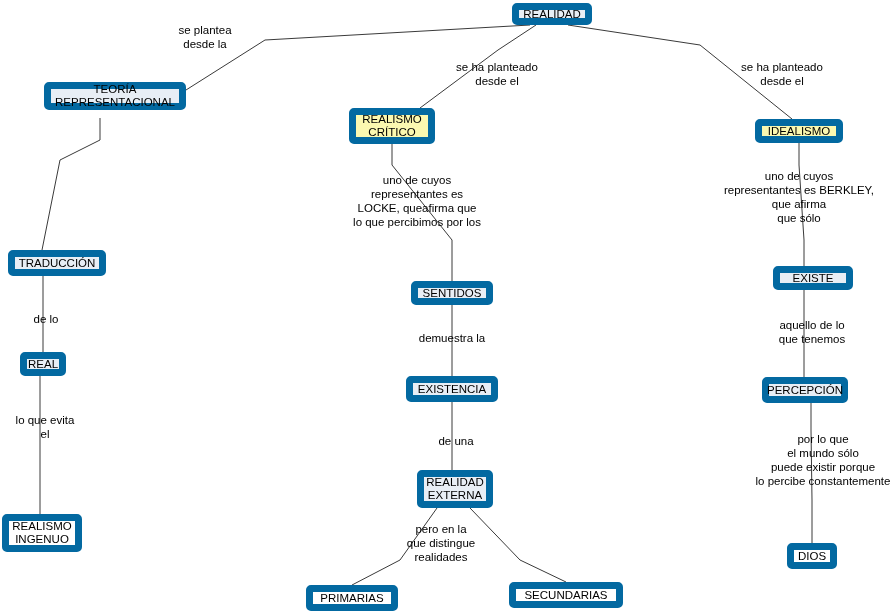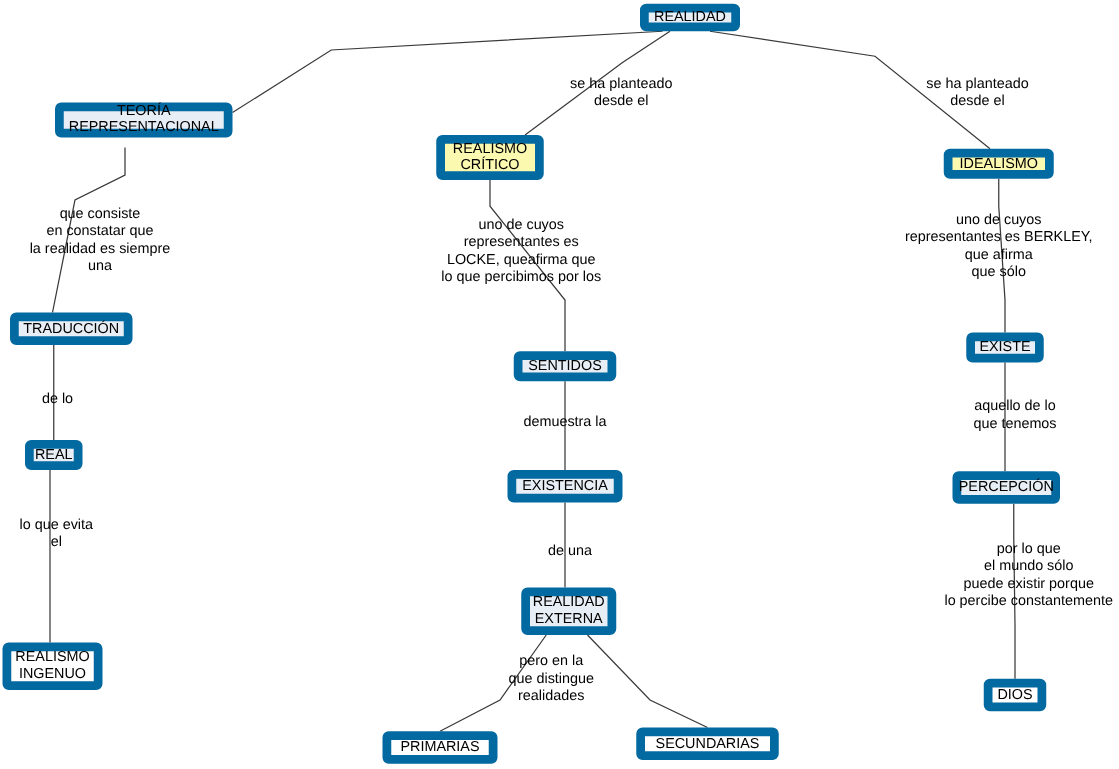--- a/index.html
+++ b/index.html
@@ -71,28 +71,26 @@
       <polyline points="40,376 40,514" fill="none" stroke="#3a3a3a" stroke-width="1"></polyline>
       <polyline points="392,144 392,165 452,240 452,281" fill="none" stroke="#3a3a3a" stroke-width="1"></polyline>
       <polyline points="452,305 452,376" fill="none" stroke="#3a3a3a" stroke-width="1"></polyline>
       <polyline points="452,402 452,470" fill="none" stroke="#3a3a3a" stroke-width="1"></polyline>
       <polyline points="437,508 400,560 352,585" fill="none" stroke="#3a3a3a" stroke-width="1"></polyline>
       <polyline points="470,508 520,560 566,582" fill="none" stroke="#3a3a3a" stroke-width="1"></polyline>
       <polyline points="799,143 799,165 804,240 804,266" fill="none" stroke="#3a3a3a" stroke-width="1"></polyline>
       <polyline points="804,290 804,377" fill="none" stroke="#3a3a3a" stroke-width="1"></polyline>
       <polyline points="811,403 811,430 812,500 812,543" fill="none" stroke="#3a3a3a" stroke-width="1"></polyline>
     </svg>
+<div class="label" style="left: 150px; top: 23px; width: 110px;">se plantea
+desde la</div>
     <div class="label" style="left: 427px; top: 60px; width: 140px;">se ha planteado
 desde el</div>
     <div class="label" style="left: 712px; top: 60px; width: 140px;">se ha planteado
 desde el</div>
-    <div class="label" style="left: 0px; top: 164px; width: 160px;">que consiste
-en constatar que
-la realidad es siempre
-una</div>
     <div class="label" style="left: 16px; top: 312px; width: 60px;">de lo</div>
     <div class="label" style="left: 0px; top: 413px; width: 90px;">lo que evita
 el</div>
     <div class="label" style="left: 327px; top: 173px; width: 180px;">uno de cuyos
 representantes es
 LOCKE, queafirma que
 lo que percibimos por los</div>
     <div class="label" style="left: 399px; top: 331px; width: 106px;">demuestra la</div>
     <div class="label" style="left: 424px; top: 434px; width: 64px;">de una</div>
     <div class="label" style="left: 381px; top: 522px; width: 120px;">pero en la
@@ -117,16 +115,16 @@
     <div class="node" style="left: 8px; top: 250px; width: 98px; height: 26px;">TRADUCCIÓN</div>
     <div class="node" style="left: 20px; top: 352px; width: 46px; height: 24px;">REAL</div>
     <div class="node white" style="left: 2px; top: 514px; width: 80px; height: 38px;">REALISMO
 INGENUO</div>
     <div class="node" style="left: 411px; top: 281px; width: 82px; height: 24px;">SENTIDOS</div>
     <div class="node" style="left: 406px; top: 376px; width: 92px; height: 26px;">EXISTENCIA</div>
     <div class="node" style="left: 417px; top: 470px; width: 76px; height: 38px;">REALIDAD
 EXTERNA</div>
     <div class="node white" style="left: 509px; top: 582px; width: 114px; height: 26px;">SECUNDARIAS</div>
     <div class="node white" style="left: 306px; top: 585px; width: 92px; height: 26px;">PRIMARIAS</div>
-    <div class="node" style="left: 773px; top: 266px; width: 62px; height: 24px;">EXISTE</div>
+    <div class="node" style="left: 773px; top: 266px; width: 80px; height: 24px;">EXISTE</div>
     <div class="node" style="left: 762px; top: 377px; width: 86px; height: 26px;">PERCEPCIÓN</div>
     <div class="node white" style="left: 787px; top: 543px; width: 50px; height: 26px;">DIOS</div>
   </div>
 
 </body></html>

